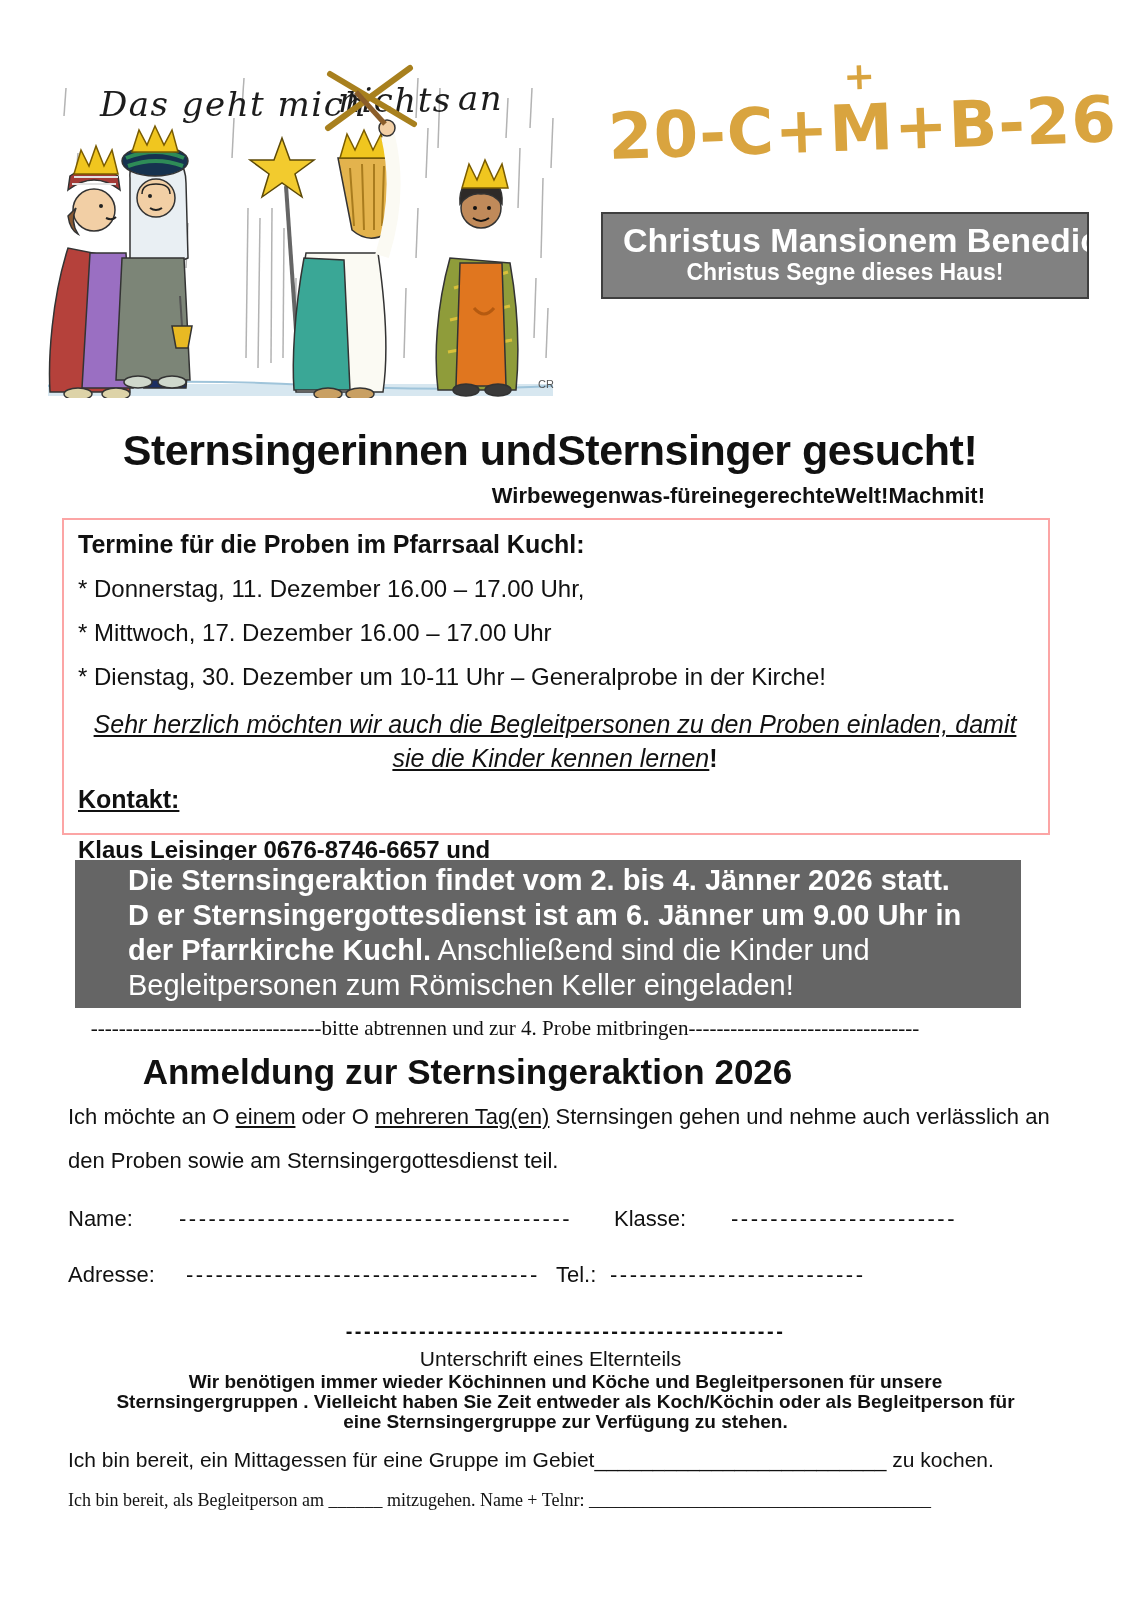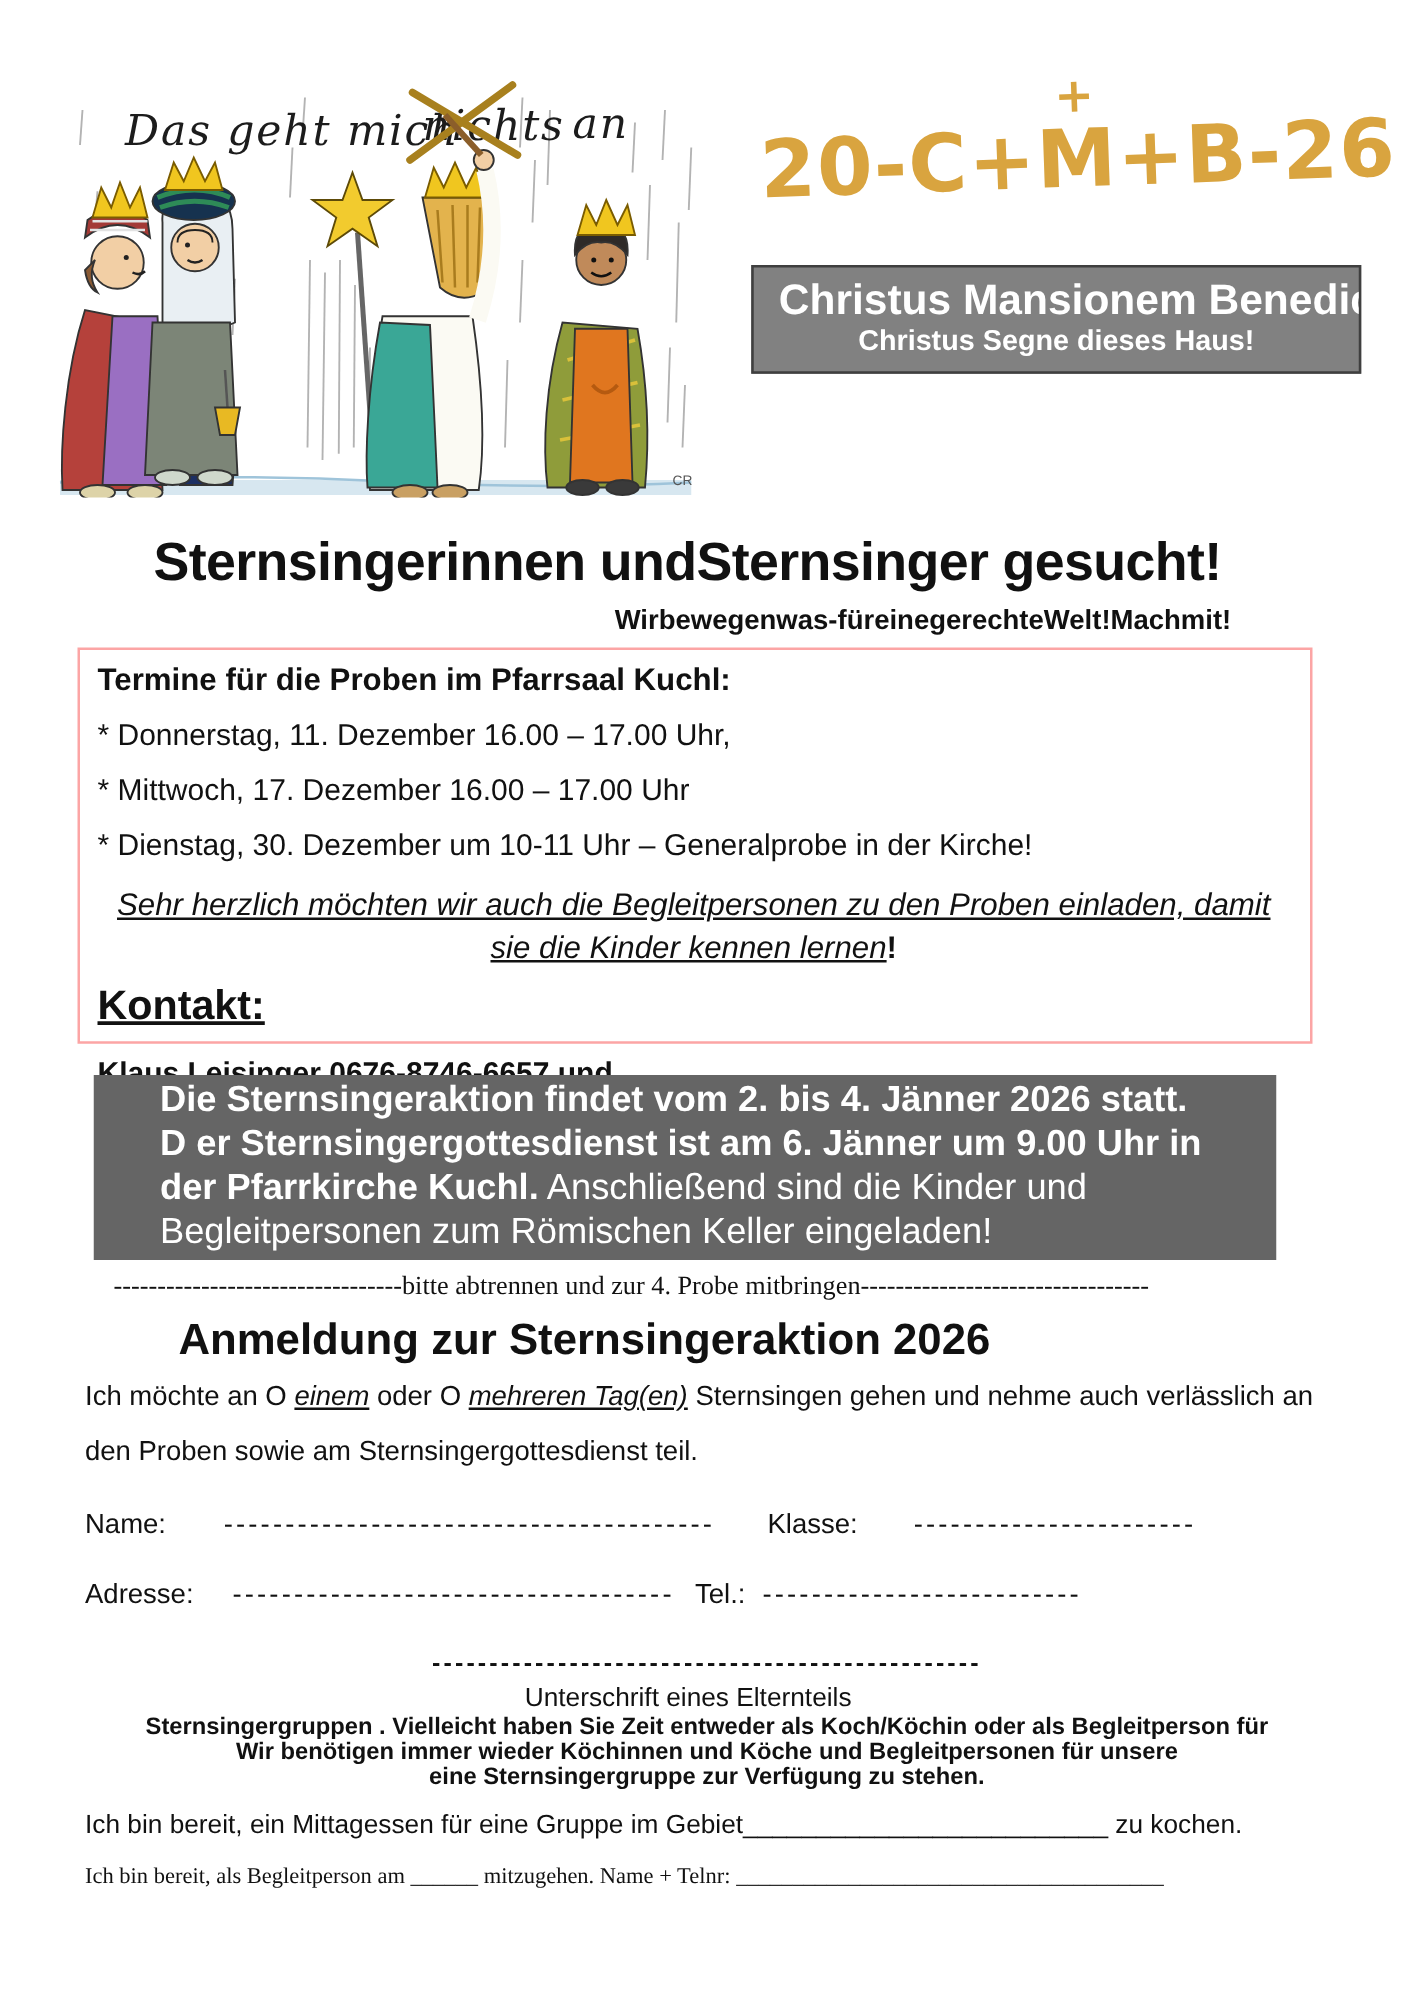--- a/index.html
+++ b/index.html
@@ -42,21 +42,21 @@
   
   .termine-box{
     position:absolute;left:62px;top:518px;width:988px;height:317px;
     border:2px solid #fca5a5;box-sizing:border-box;padding:8px 16px 0 14px;
   }
   .termine-heading{font-size:25px;font-weight:bold;margin:2px 0 16px 0;}
   .termine-item{font-size:24px;margin-bottom:16px;}
   .invite{ text-align:center;font-size:25px;margin:8px 0 6px 0;line-height:34px;}
   .invite .it{font-style:italic;text-decoration:underline;}
   .invite .bang{font-weight:bold;}
-  .kontakt-label{font-size:33px;font-weight:bold;text-decoration:underline;margin:10px 0 22px 0;}
+  .kontakt-label{font-size:25px;font-weight:bold;text-decoration:underline;margin:10px 0 22px 0;}
   .contact1{font-size:24px;font-weight:bold;margin-bottom:18px;}
   .contact2{font-size:24px;font-weight:bold;margin-bottom:0;}
   
   .highlight{
     position:absolute;left:75px;top:860px;width:946px;box-sizing:border-box;
     color:#fff;font-size:29px;line-height:35px;padding:3px 9px 5px 9px;
   }
   .highlight .b{font-weight:bold;margin-left:44px;}
   
   .tearoff{
@@ -64,21 +64,21 @@
     font-family:"Liberation Serif",serif;font-size:21px;white-space:nowrap;
   }
   
   .form-title{
     position:absolute;left:0;top:1052px;width:935px;text-align:center;
     font-size:35px;font-weight:bold;
   }
   .intro-l1,.intro-l2{position:absolute;left:68px;font-size:22px;white-space:nowrap;}
   .intro-l1{top:1104px;}
   .intro-l2{top:1148px;}
-  .intro-l1 .it{font-style:italic;text-decoration:underline;}
+  .intro-l1 .it{text-decoration:underline;}
   .form-row{position:absolute;left:0;top:0;width:1131px;font-size:22px;}
   .form-row span{position:absolute;white-space:nowrap;}
   .row-name{top:1206px;}
   .row-adresse{top:1262px;}
   .dashes{letter-spacing:2.5px;}
   .sig-dashes{
     position:absolute;left:0;top:1320px;width:1131px;text-align:center;
     font-size:20px;font-weight:bold;letter-spacing:2.5px;white-space:nowrap;
   }
   .sig-label{
@@ -256,22 +256,22 @@
     <span style="left:68px">Adresse:</span>
     <span style="left:186px" class="dashes">------------------------------------</span>
     <span style="left:556px">Tel.:</span>
     <span style="left:610px" class="dashes">--------------------------</span>
   </div>
 
   <div class="sig-dashes">------------------------------------------------</div>
   <div class="sig-label">Unterschrift eines Elternteils</div>
 
   <div class="cooks">
+    <div>Wir benötigen immer wieder Köchinnen und Köche und Begleitpersonen für unsere</div>
     <div>Sternsingergruppen . Vielleicht haben Sie Zeit entweder als Koch/Köchin oder als Begleitperson für</div>
-    <div>Wir benötigen immer wieder Köchinnen und Köche und Begleitpersonen für unsere</div>
     <div>eine Sternsingergruppe zur Verfügung zu stehen.</div>
   </div>
 
   <div class="mittag">
     <span>Ich bin bereit, ein Mittagessen für eine Gruppe im Gebiet</span><span>_________________________</span><span> zu kochen.</span>
   </div>
 
   <div class="escort">
     <span>Ich bin bereit, als Begleitperson am </span><span>______</span><span> mitzugehen. Name + Telnr: </span><span>______________________________________</span>
   </div>

